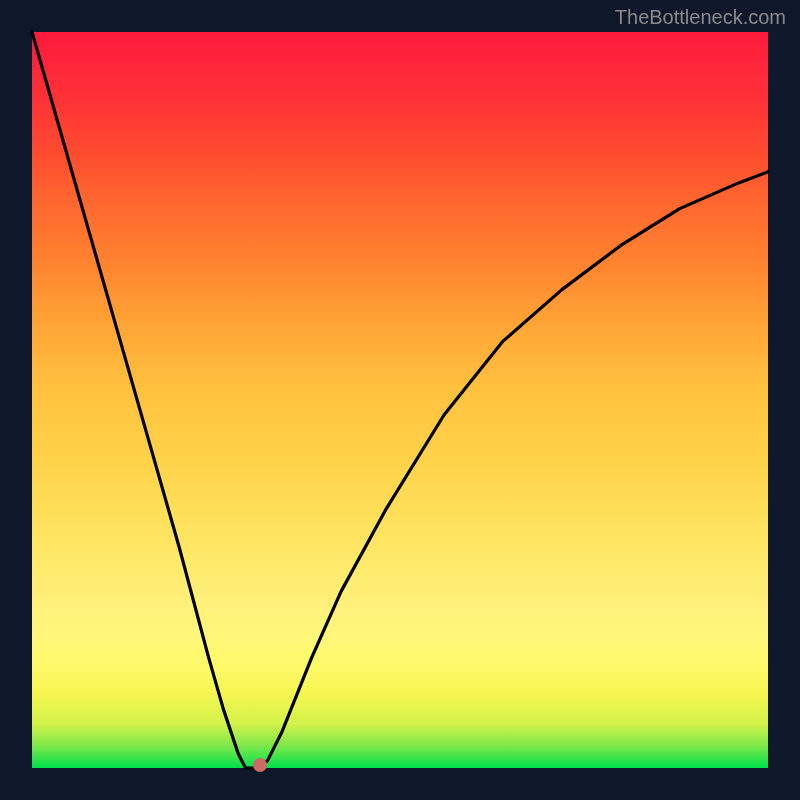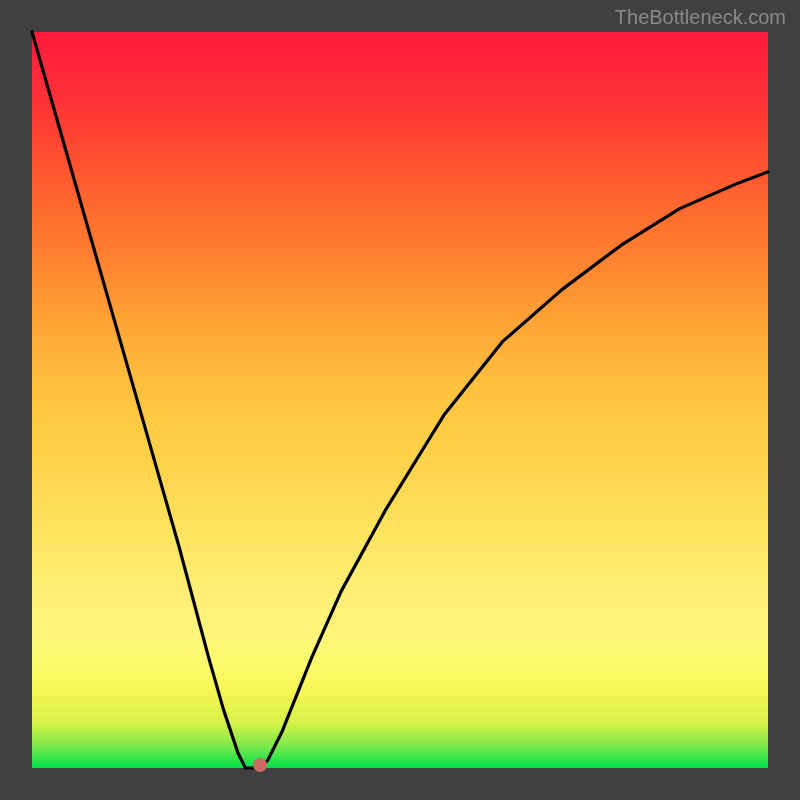--- a/index.html
+++ b/index.html
@@ -8,21 +8,21 @@
     width: 800px;
     height: 800px;
     background: #000;
     font-family: Arial, Helvetica, sans-serif;
     overflow: hidden;
   }
   .frame {
     position: relative;
     width: 800px;
     height: 800px;
-    background: #404040;
+    background: #0f172a;
   }
   .plot-area {
     position: absolute;
     left: 32px;
     top: 32px;
     width: 736px;
     height: 736px;
     
     background: linear-gradient(
       to top,

